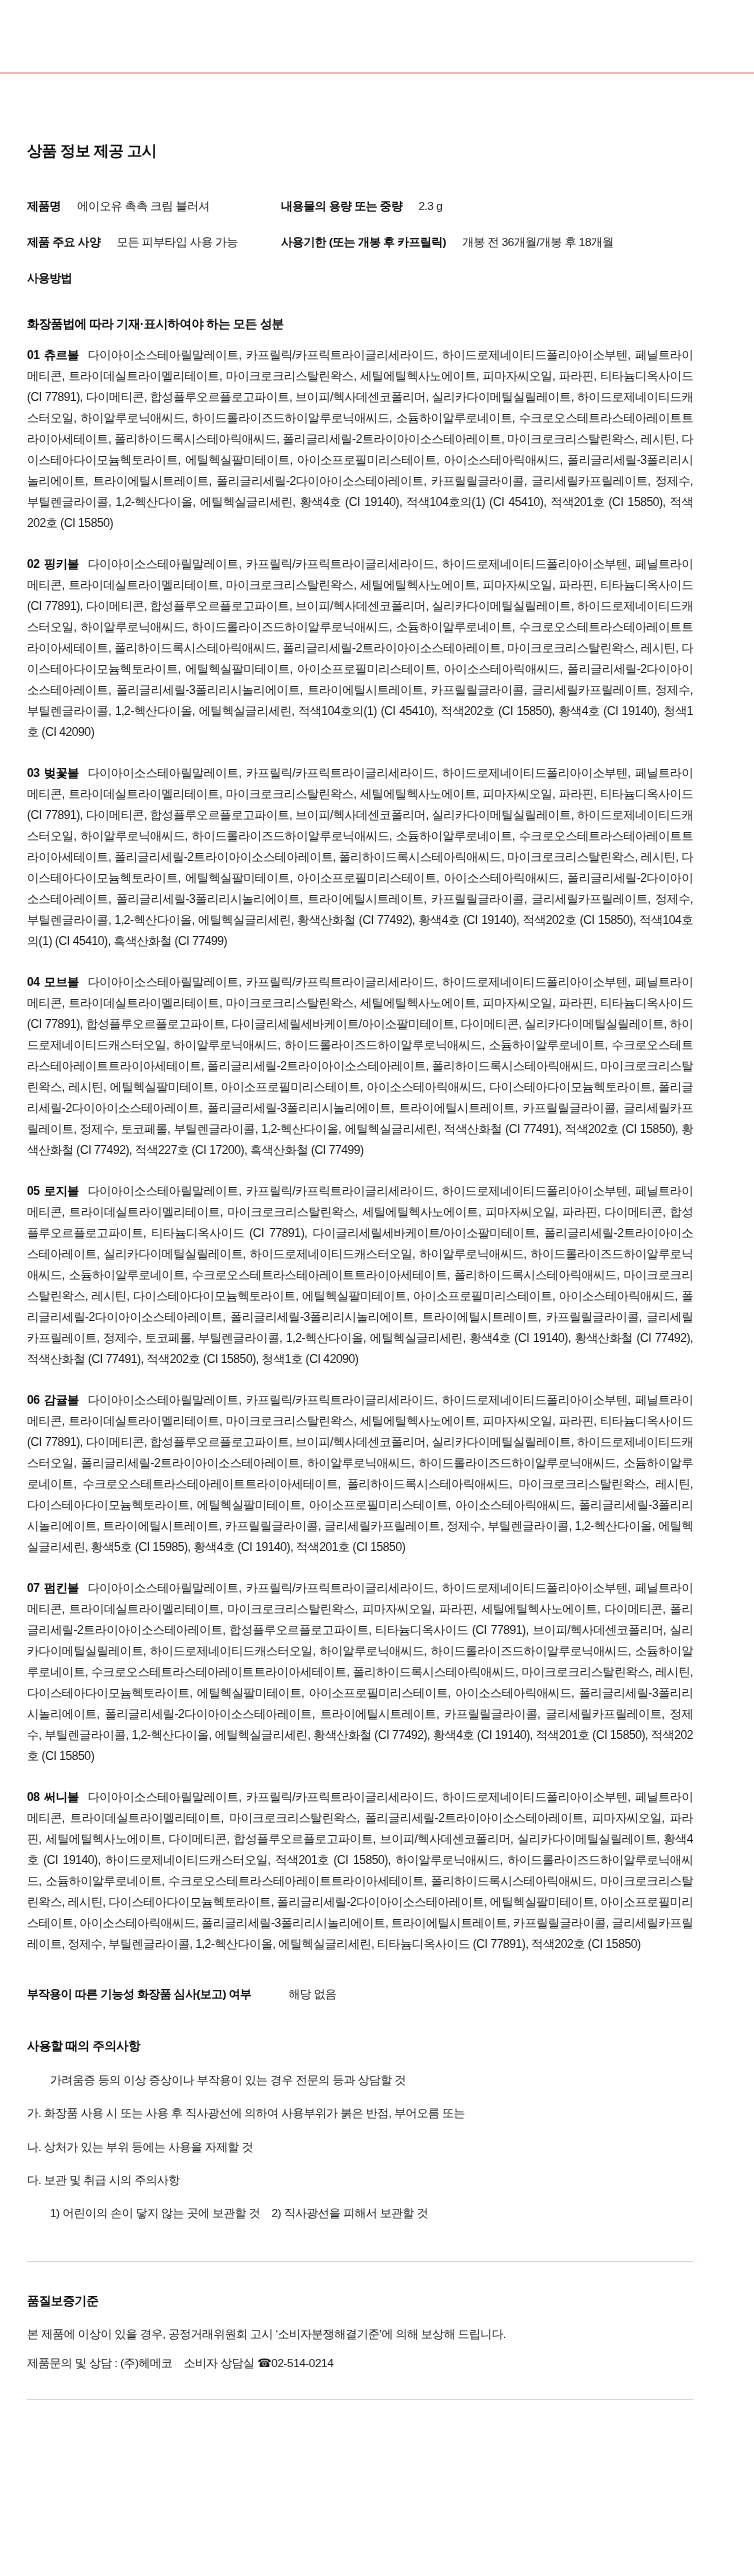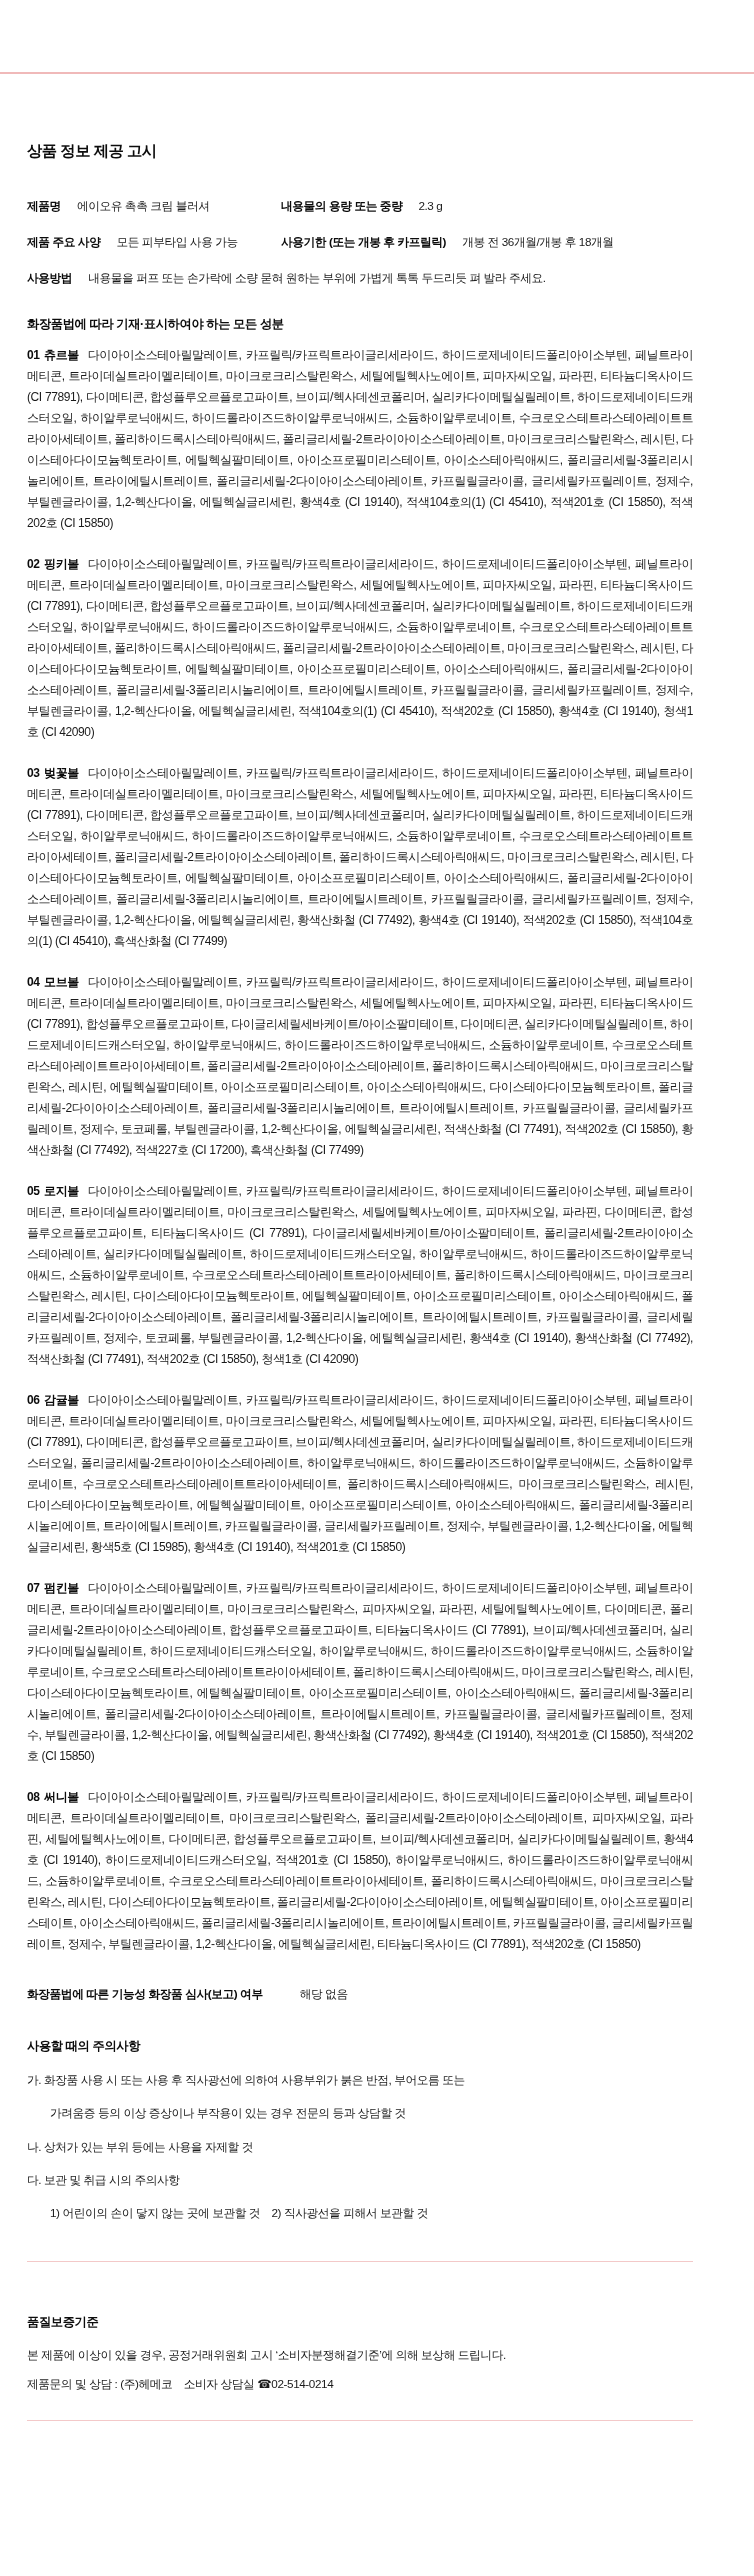--- a/index.html
+++ b/index.html
@@ -41,21 +41,21 @@
   .caution-heading{margin-top:35px;margin-bottom:14px;}
   .caution-line{
     font-size:11.7px;line-height:22px;letter-spacing:-0.4px;
     margin:0 0 11.4px 0;color:#1a1a1a;white-space:pre-wrap;
   }
   .indent-1{padding-left:23px;}
   .soft-divider{
     border:none;border-top:0.9px solid #f3c9c9;height:0;
     margin:37px 0 0 0;
   }
-  .warranty-heading{margin-top:52px;margin-bottom:12.3px;}
+  .warranty-heading{margin-top:31px;margin-bottom:12.3px;}
   .warranty-line{
     font-size:11.7px;line-height:21px;letter-spacing:-0.4px;
     margin:0 0 8px 0;color:#1a1a1a;white-space:pre-wrap;
   }
   .divider-after-warranty{margin-top:26px;}
   .bottom-gap{height:198px;}
 </style>
 </head>
 <body>
 
@@ -86,21 +86,20 @@
       <div class="cell cw-b">
         <span class="lbl">사용기한 (또는 개봉 후 카프릴릭)</span>
         <span class="val">개봉 전 36개월/개봉 후 18개월</span>
       </div>
     </div>
 
 
     <div class="info-row">
       <div class="cell">
         <span class="lbl">사용방법</span>
-        <span class="val">내용물을 퍼프 또는 손가락에 소량 묻혀 원하는 부위에 가볍게 톡톡 두드리듯 펴 발라 주세요.</span>
       </div>
     </div>
 
   </div>
 
   <h2 class="section-heading">화장품법에 따라 기재·표시하여야 하는 모든 성분</h2>
 
   <p class="shade-block"><span class="shade-label">01 츄르볼</span><span>다이아이소스테아릴말레이트, 카프릴릭/카프릭트라이글리세라이드, 하이드로제네이티드폴리아이소부텐, 페닐트라이메티콘, 트라이데실트라이멜리테이트, 마이크로크리스탈린왁스, 세틸에틸헥사노에이트, 피마자씨오일, 파라핀, 티타늄디옥사이드 (CI 77891), 다이메티콘, 합성플루오르플로고파이트, 브이피/헥사데센코폴리머, 실리카다이메틸실릴레이트, 하이드로제네이티드캐스터오일, 하이알루로닉애씨드, 하이드롤라이즈드하이알루로닉애씨드, 소듐하이알루로네이트, 수크로오스테트라스테아레이트트라이아세테이트, 폴리하이드록시스테아릭애씨드, 폴리글리세릴-2트라이아이소스테아레이트, 마이크로크리스탈린왁스, 레시틴, 다이스테아다이모늄헥토라이트, 에틸헥실팔미테이트, 아이소프로필미리스테이트, 아이소스테아릭애씨드, 폴리글리세릴-3폴리리시놀리에이트, 트라이에틸시트레이트, 폴리글리세릴-2다이아이소스테아레이트, 카프릴릴글라이콜, 글리세릴카프릴레이트, 정제수, 부틸렌글라이콜, 1,2-헥산다이올, 에틸헥실글리세린, 황색4호 (CI 19140), 적색104호의(1) (CI 45410), 적색201호 (CI 15850), 적색202호 (CI 15850)</span></p>
 
   <p class="shade-block"><span class="shade-label">02 핑키볼</span><span>다이아이소스테아릴말레이트, 카프릴릭/카프릭트라이글리세라이드, 하이드로제네이티드폴리아이소부텐, 페닐트라이메티콘, 트라이데실트라이멜리테이트, 마이크로크리스탈린왁스, 세틸에틸헥사노에이트, 피마자씨오일, 파라핀, 티타늄디옥사이드 (CI 77891), 다이메티콘, 합성플루오르플로고파이트, 브이피/헥사데센코폴리머, 실리카다이메틸실릴레이트, 하이드로제네이티드캐스터오일, 하이알루로닉애씨드, 하이드롤라이즈드하이알루로닉애씨드, 소듐하이알루로네이트, 수크로오스테트라스테아레이트트라이아세테이트, 폴리하이드록시스테아릭애씨드, 폴리글리세릴-2트라이아이소스테아레이트, 마이크로크리스탈린왁스, 레시틴, 다이스테아다이모늄헥토라이트, 에틸헥실팔미테이트, 아이소프로필미리스테이트, 아이소스테아릭애씨드, 폴리글리세릴-2다이아이소스테아레이트, 폴리글리세릴-3폴리리시놀리에이트, 트라이에틸시트레이트, 카프릴릴글라이콜, 글리세릴카프릴레이트, 정제수, 부틸렌글라이콜, 1,2-헥산다이올, 에틸헥실글리세린, 적색104호의(1) (CI 45410), 적색202호 (CI 15850), 황색4호 (CI 19140), 청색1호 (CI 42090)</span></p>
@@ -112,28 +111,28 @@
   <p class="shade-block"><span class="shade-label">05 로지볼</span><span>다이아이소스테아릴말레이트, 카프릴릭/카프릭트라이글리세라이드, 하이드로제네이티드폴리아이소부텐, 페닐트라이메티콘, 트라이데실트라이멜리테이트, 마이크로크리스탈린왁스, 세틸에틸헥사노에이트, 피마자씨오일, 파라핀, 다이메티콘, 합성플루오르플로고파이트, 티타늄디옥사이드 (CI 77891), 다이글리세릴세바케이트/아이소팔미테이트, 폴리글리세릴-2트라이아이소스테아레이트, 실리카다이메틸실릴레이트, 하이드로제네이티드캐스터오일, 하이알루로닉애씨드, 하이드롤라이즈드하이알루로닉애씨드, 소듐하이알루로네이트, 수크로오스테트라스테아레이트트라이아세테이트, 폴리하이드록시스테아릭애씨드, 마이크로크리스탈린왁스, 레시틴, 다이스테아다이모늄헥토라이트, 에틸헥실팔미테이트, 아이소프로필미리스테이트, 아이소스테아릭애씨드, 폴리글리세릴-2다이아이소스테아레이트, 폴리글리세릴-3폴리리시놀리에이트, 트라이에틸시트레이트, 카프릴릴글라이콜, 글리세릴카프릴레이트, 정제수, 토코페롤, 부틸렌글라이콜, 1,2-헥산다이올, 에틸헥실글리세린, 황색4호 (CI 19140), 황색산화철 (CI 77492), 적색산화철 (CI 77491), 적색202호 (CI 15850), 청색1호 (CI 42090)</span></p>
 
   <p class="shade-block"><span class="shade-label">06 감귤볼</span><span>다이아이소스테아릴말레이트, 카프릴릭/카프릭트라이글리세라이드, 하이드로제네이티드폴리아이소부텐, 페닐트라이메티콘, 트라이데실트라이멜리테이트, 마이크로크리스탈린왁스, 세틸에틸헥사노에이트, 피마자씨오일, 파라핀, 티타늄디옥사이드 (CI 77891), 다이메티콘, 합성플루오르플로고파이트, 브이피/헥사데센코폴리머, 실리카다이메틸실릴레이트, 하이드로제네이티드캐스터오일, 폴리글리세릴-2트라이아이소스테아레이트, 하이알루로닉애씨드, 하이드롤라이즈드하이알루로닉애씨드, 소듐하이알루로네이트, 수크로오스테트라스테아레이트트라이아세테이트, 폴리하이드록시스테아릭애씨드, 마이크로크리스탈린왁스, 레시틴, 다이스테아다이모늄헥토라이트, 에틸헥실팔미테이트, 아이소프로필미리스테이트, 아이소스테아릭애씨드, 폴리글리세릴-3폴리리시놀리에이트, 트라이에틸시트레이트, 카프릴릴글라이콜, 글리세릴카프릴레이트, 정제수, 부틸렌글라이콜, 1,2-헥산다이올, 에틸헥실글리세린, 황색5호 (CI 15985), 황색4호 (CI 19140), 적색201호 (CI 15850)</span></p>
 
   <p class="shade-block"><span class="shade-label">07 펌킨볼</span><span>다이아이소스테아릴말레이트, 카프릴릭/카프릭트라이글리세라이드, 하이드로제네이티드폴리아이소부텐, 페닐트라이메티콘, 트라이데실트라이멜리테이트, 마이크로크리스탈린왁스, 피마자씨오일, 파라핀, 세틸에틸헥사노에이트, 다이메티콘, 폴리글리세릴-2트라이아이소스테아레이트, 합성플루오르플로고파이트, 티타늄디옥사이드 (CI 77891), 브이피/헥사데센코폴리머, 실리카다이메틸실릴레이트, 하이드로제네이티드캐스터오일, 하이알루로닉애씨드, 하이드롤라이즈드하이알루로닉애씨드, 소듐하이알루로네이트, 수크로오스테트라스테아레이트트라이아세테이트, 폴리하이드록시스테아릭애씨드, 마이크로크리스탈린왁스, 레시틴, 다이스테아다이모늄헥토라이트, 에틸헥실팔미테이트, 아이소프로필미리스테이트, 아이소스테아릭애씨드, 폴리글리세릴-3폴리리시놀리에이트, 폴리글리세릴-2다이아이소스테아레이트, 트라이에틸시트레이트, 카프릴릴글라이콜, 글리세릴카프릴레이트, 정제수, 부틸렌글라이콜, 1,2-헥산다이올, 에틸헥실글리세린, 황색산화철 (CI 77492), 황색4호 (CI 19140), 적색201호 (CI 15850), 적색202호 (CI 15850)</span></p>
 
   <p class="shade-block"><span class="shade-label">08 써니볼</span><span>다이아이소스테아릴말레이트, 카프릴릭/카프릭트라이글리세라이드, 하이드로제네이티드폴리아이소부텐, 페닐트라이메티콘, 트라이데실트라이멜리테이트, 마이크로크리스탈린왁스, 폴리글리세릴-2트라이아이소스테아레이트, 피마자씨오일, 파라핀, 세틸에틸헥사노에이트, 다이메티콘, 합성플루오르플로고파이트, 브이피/헥사데센코폴리머, 실리카다이메틸실릴레이트, 황색4호 (CI 19140), 하이드로제네이티드캐스터오일, 적색201호 (CI 15850), 하이알루로닉애씨드, 하이드롤라이즈드하이알루로닉애씨드, 소듐하이알루로네이트, 수크로오스테트라스테아레이트트라이아세테이트, 폴리하이드록시스테아릭애씨드, 마이크로크리스탈린왁스, 레시틴, 다이스테아다이모늄헥토라이트, 폴리글리세릴-2다이아이소스테아레이트, 에틸헥실팔미테이트, 아이소프로필미리스테이트, 아이소스테아릭애씨드, 폴리글리세릴-3폴리리시놀리에이트, 트라이에틸시트레이트, 카프릴릴글라이콜, 글리세릴카프릴레이트, 정제수, 부틸렌글라이콜, 1,2-헥산다이올, 에틸헥실글리세린, 티타늄디옥사이드 (CI 77891), 적색202호 (CI 15850)</span></p>
 
   <div class="info-row functional-row">
     <div class="cell">
-      <span class="lbl">화장품법에 따른 기능성 화장품 심사(보고) 여부</span>
+      <span class="lbl">부작용이 따른 기능성 화장품 심사(보고) 여부</span>
       <span class="val">해당 없음</span>
     </div>
   </div>
 
   <h2 class="section-heading caution-heading">사용할 때의 주의사항</h2>
+  <p class="caution-line indent-1">가려움증 등의 이상 증상이나 부작용이 있는 경우 전문의 등과 상담할 것</p>
   <p class="caution-line">가. 화장품 사용 시 또는 사용 후 직사광선에 의하여 사용부위가 붉은 반점, 부어오름 또는</p>
-  <p class="caution-line indent-1">가려움증 등의 이상 증상이나 부작용이 있는 경우 전문의 등과 상담할 것</p>
   <p class="caution-line">나. 상처가 있는 부위 등에는 사용을 자제할 것</p>
   <p class="caution-line">다. 보관 및 취급 시의 주의사항</p>
   <p class="caution-line indent-1">1) 어린이의 손이 닿지 않는 곳에 보관할 것    2) 직사광선을 피해서 보관할 것</p>
 
   <hr class="soft-divider">
 
   <h2 class="section-heading warranty-heading">품질보증기준</h2>
   <p class="warranty-line">본 제품에 이상이 있을 경우, 공정거래위원회 고시 ‘소비자분쟁해결기준’에 의해 보상해 드립니다.</p>
   <p class="warranty-line">제품문의 및 상담 : (주)헤메코    소비자 상담실 ☎02-514-0214</p>
 

